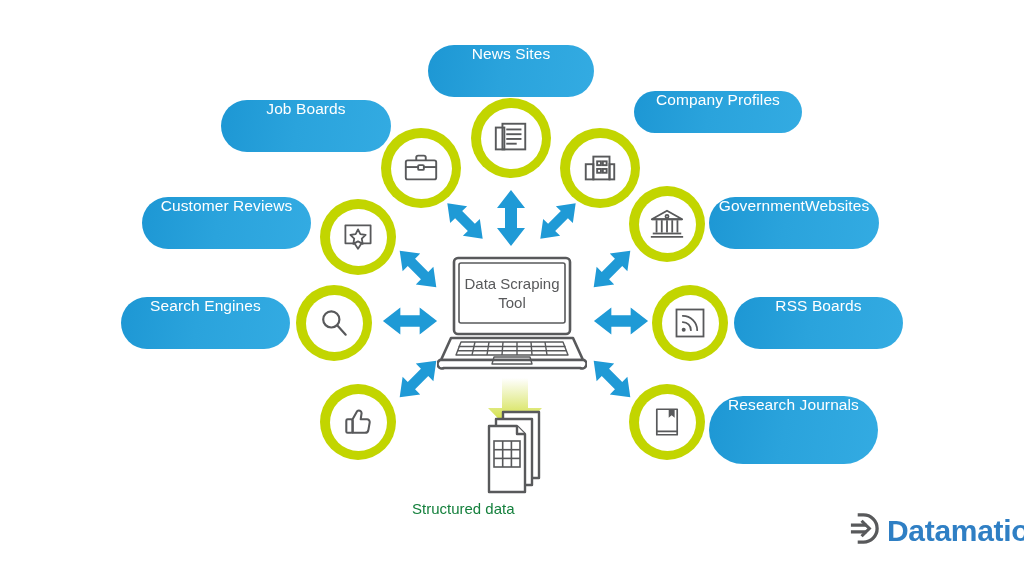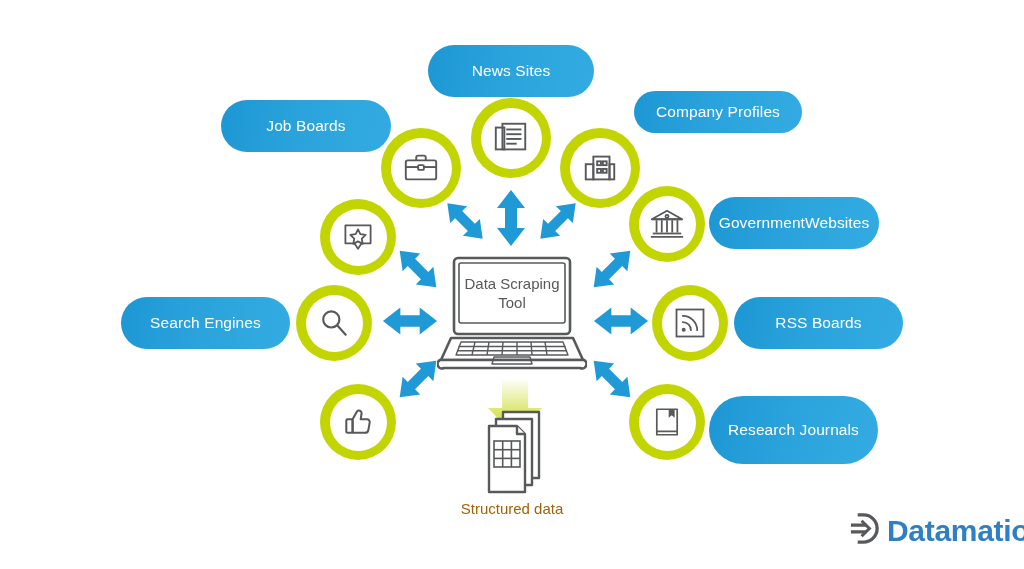--- a/index.html
+++ b/index.html
@@ -8,21 +8,21 @@
     background:#ffffff;
     font-family:"Liberation Sans", sans-serif;
     overflow:hidden;
     position:relative;
   }
   #stage{position:absolute;left:0;top:0;width:1024px;height:569px;}
 
   
   .pill{
     position:absolute;
-    display:flex;align-items:center;justify-content:center;
+    display:flex;justify-content:center;
     border-radius:999px;
     background:linear-gradient(100deg,#1d97d4 0%,#2aa3dc 45%,#33abe2 100%);
     color:#ffffff;
     font-size:15.5px;
     letter-spacing:0.1px;
     text-align:center;
     line-height:1.22;
     box-sizing:border-box;
     padding:0 14px;
   }
@@ -56,22 +56,22 @@
     text-align:center;
     color:#58595b;
     font-size:15px;
     line-height:1.25;
   }
 
   
   #output{position:absolute;}
   #outlabel{
     position:absolute;
-    width:100%;text-align:center;
-    color:#a16207;font-size:15px;
+    width:100%;
+    color:#15803d;font-size:15px;
   }
 
   
   #logo{
     position:absolute;
     display:flex;align-items:center;gap:6px;
   }
   #logo .word{
     color:#2f7fc4;
     font-size:30px;
@@ -89,20 +89,23 @@
   </div>
 
   <div class="pill" style="left:221px;top:100px;width:170px;height:52px;">
     <span>Job Boards</span>
   </div>
 
   <div class="pill" style="left:634px;top:91px;width:168px;height:42px;">
     <span>Company Profiles</span>
   </div>
 
+  <div class="pill" style="left:142px;top:197px;width:169px;height:52px;">
+    <span>Customer Reviews</span>
+  </div>
 
   <div class="pill" style="left:121px;top:297px;width:169px;height:52px;">
     <span>Search Engines</span>
   </div>
 
 
   <div class="pill" style="left:709px;top:197px;width:170px;height:52px;flex-direction:row;">
     <span>Government</span>
     <span>Websites</span>
   </div>

